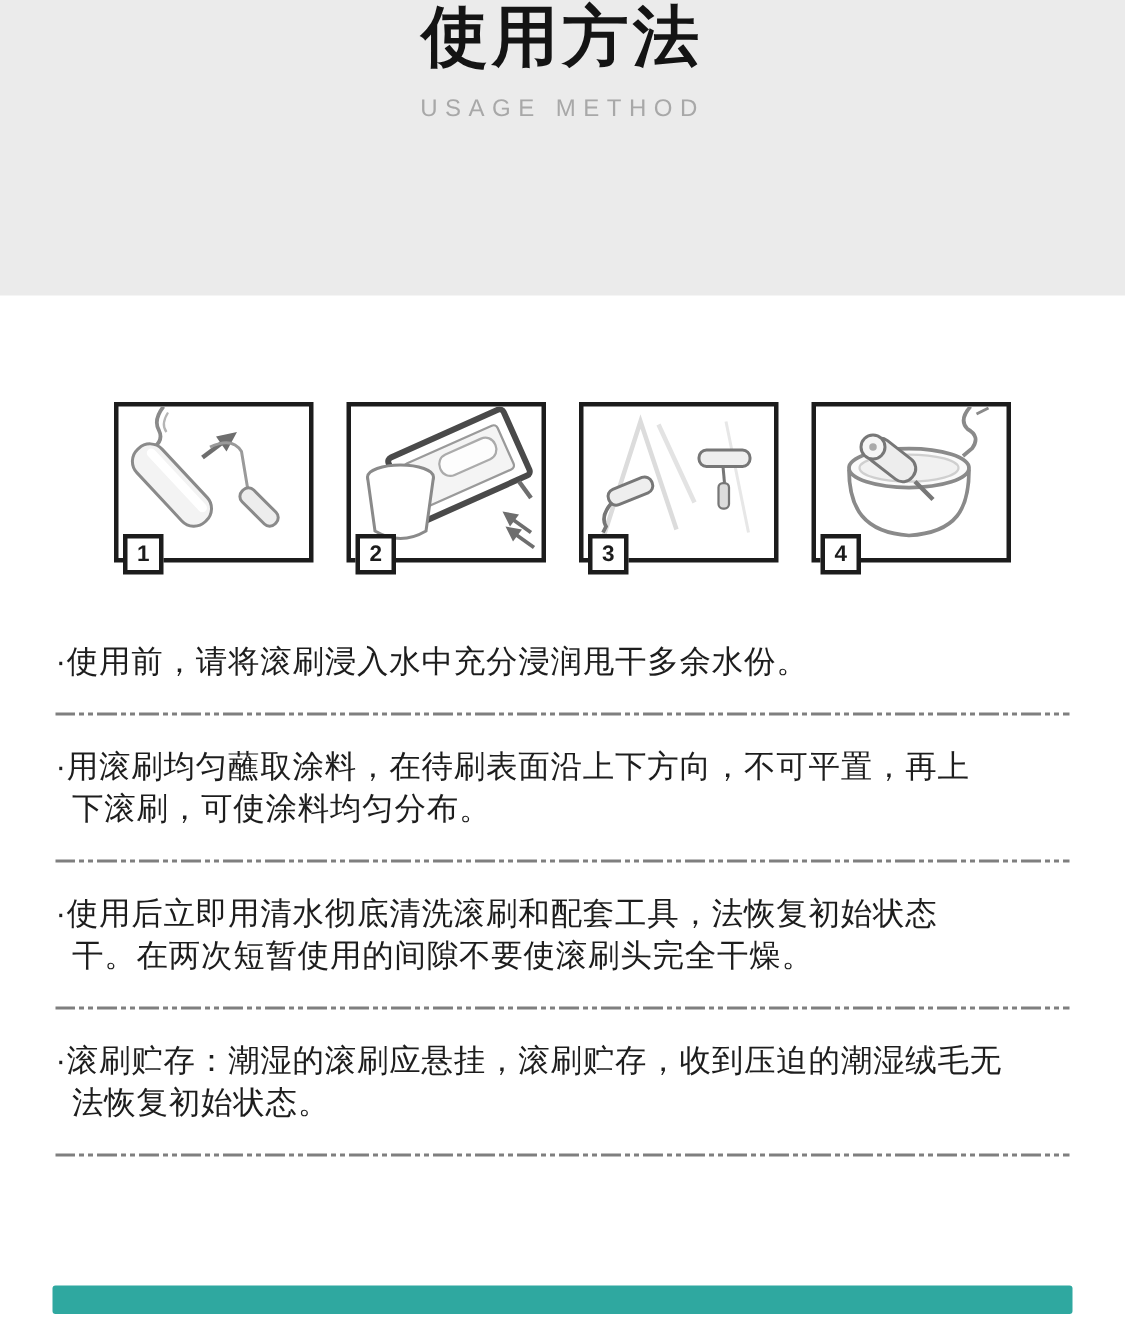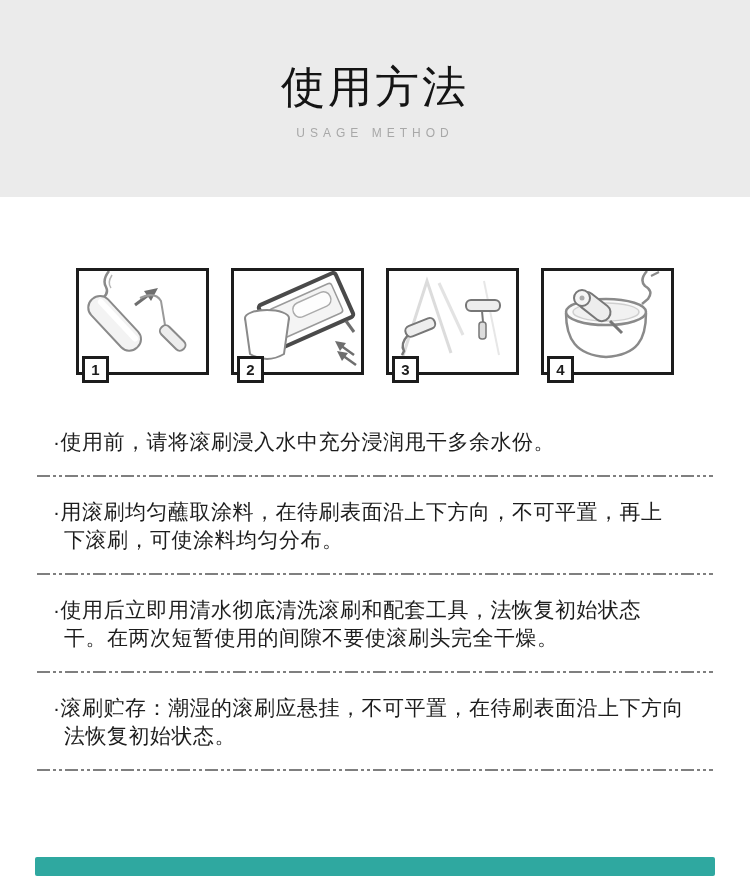--- a/index.html
+++ b/index.html
@@ -2,42 +2,42 @@
 <html><head>
 <meta charset="utf-8">
 <style>
   html,body{margin:0;padding:0;}
   body{
     width:750px;height:879px;position:relative;background:#ffffff;
     font-family:"Liberation Sans","DejaVu Sans",sans-serif;overflow:hidden;
   }
   .header{height:197px;background:#ebebeb;text-align:center;}
   .title{
-    padding-top:62px;font-size:44px;font-weight:400;letter-spacing:3px;
+    font-size:44px;font-weight:700;letter-spacing:3px;
     color:#141414;line-height:1.15;
   }
   .subtitle{
-    margin-top:13px;font-size:12px;letter-spacing:5px;color:#a8a8a8;
+    margin-top:13px;font-size:16px;letter-spacing:5px;color:#a8a8a8;
     font-weight:400;
   }
   .steps{margin:71px 76px 0;display:flex;justify-content:space-between;}
   .step-box{
     position:relative;width:127px;height:101px;border:3px solid #1c1c1c;
     background:#fff;
   }
   .illus{width:127px;height:101px;display:block;}
   .badge{
     position:absolute;left:3px;bottom:-11px;width:21px;height:21px;
     border:3px solid #1c1c1c;background:#fff;font-size:15px;font-weight:bold;
     color:#1c1c1c;display:flex;align-items:center;justify-content:center;
     line-height:1;
   }
   .instructions{margin:53px 37px 0;}
   .para{
-    margin:16px;font-size:21px;line-height:28px;color:#1d1d1d;
+    margin:0;font-size:21px;line-height:28px;color:#1d1d1d;
     white-space:pre-wrap;padding-left:11px;text-indent:-11px;
     letter-spacing:0.5px;
   }
   .sep{
     height:2px;margin:19px 0 21px;
     background-image:repeating-linear-gradient(90deg,
       #7f7f7f 0 13px, transparent 13px 16px,
       #7f7f7f 16px 19px, transparent 19px 22px,
       #7f7f7f 22px 25px, transparent 25px 28px);
   }
@@ -129,18 +129,18 @@
 
 <div class="instructions">
   <p class="para">·使用前，请将滚刷浸入水中充分浸润甩干多余水份。</p>
   <div class="sep"></div>
   <p class="para">·用滚刷均匀蘸取涂料，在待刷表面沿上下方向，不可平置，再上
 下滚刷，可使涂料均匀分布。</p>
   <div class="sep"></div>
   <p class="para">·使用后立即用清水彻底清洗滚刷和配套工具，法恢复初始状态
 干。在两次短暂使用的间隙不要使滚刷头完全干燥。</p>
   <div class="sep"></div>
-  <p class="para">·滚刷贮存：潮湿的滚刷应悬挂，不可平置，在待刷表面沿上下方向
+  <p class="para">·滚刷贮存：潮湿的滚刷应悬挂，滚刷贮存，收到压迫的潮湿绒毛无
 法恢复初始状态。</p>
   <div class="sep"></div>
 </div>
 
 <div class="accent-bar"></div>
 
 </body></html>

